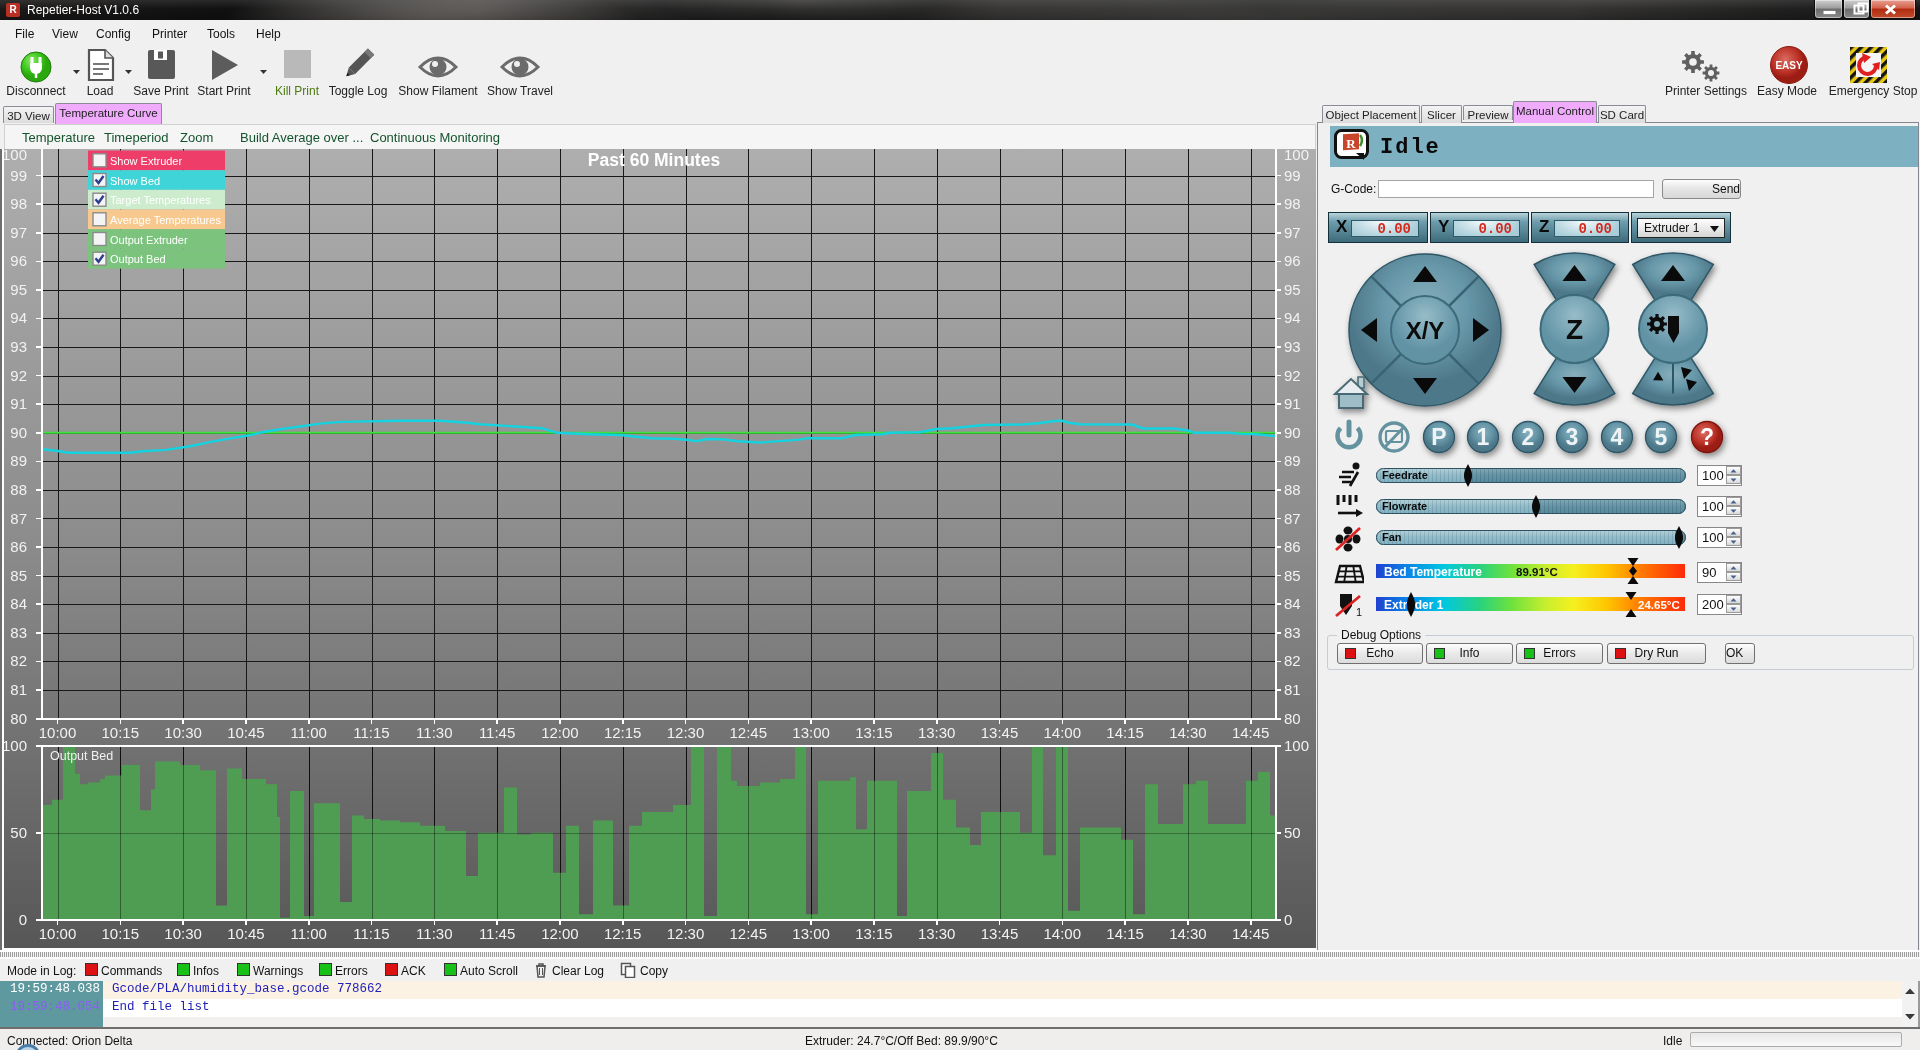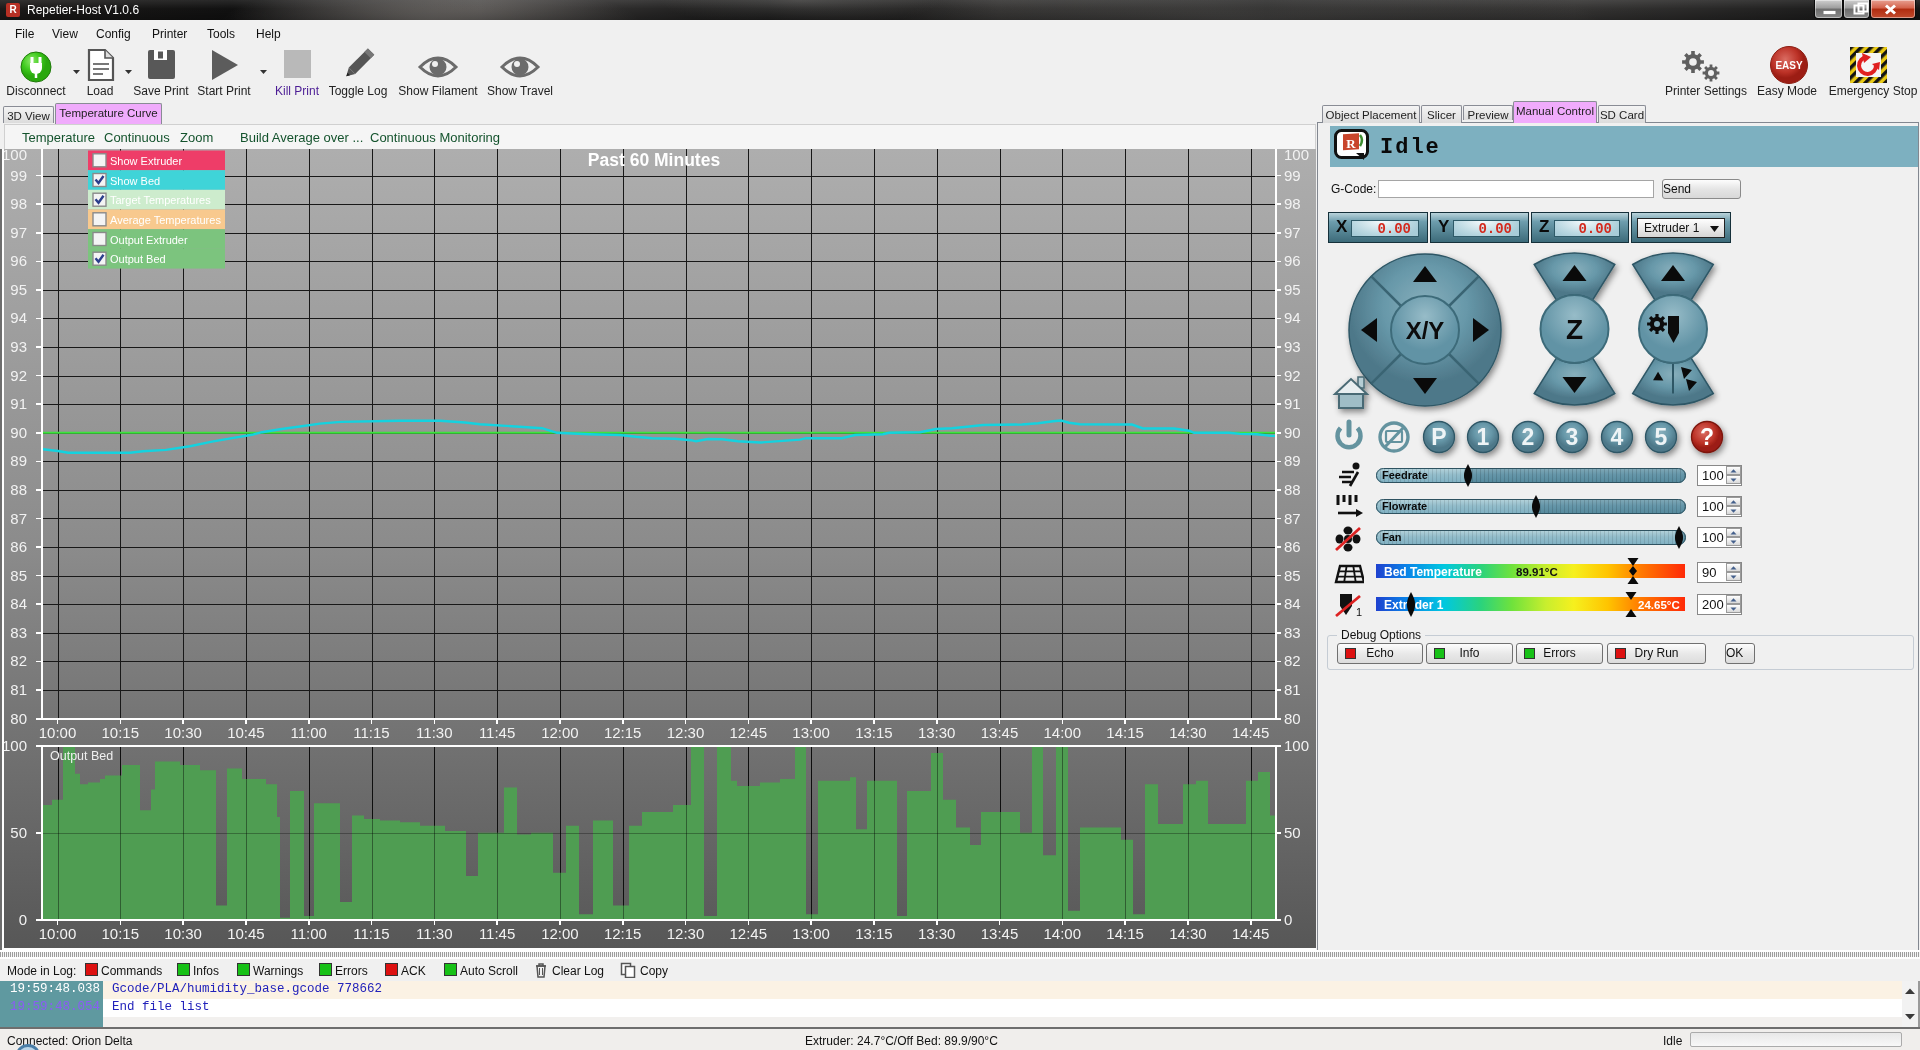--- a/index.html
+++ b/index.html
@@ -9,21 +9,21 @@
  background:radial-gradient(ellipse 300px 60px at 430px 120%,rgba(160,155,150,0.55),rgba(0,0,0,0) 70%),
  radial-gradient(ellipse 500px 70px at 1250px 110%,rgba(150,148,145,0.4),rgba(0,0,0,0) 70%),
  radial-gradient(ellipse 200px 40px at 800px 0%,rgba(120,118,115,0.35),rgba(0,0,0,0) 70%),
  linear-gradient(90deg,#1c1a19 0%,#111 12%,#3f3d3c 25%,#181818 40%,#2e2d2c 52%,#101010 66%,#353433 82%,#141414 100%);}
 .titlebar:after{content:"";position:absolute;left:0;top:0;width:100%;height:100%;
  background:linear-gradient(180deg,rgba(255,255,255,0.10),rgba(255,255,255,0) 45%,rgba(0,0,0,0.25));}
 .titletxt{left:27px;top:3px;color:#fff;font-size:12px;z-index:5}
 .menubar{left:0;top:20px;width:1920px;height:25px;background:#f0f0f0}
 .menubar span{position:absolute;top:7px;font-size:12px;color:#111}
 .cap{position:absolute;font-size:12px;color:#222;text-align:center;top:84px}
-.capg{color:#4c1d95}
+.capg{color:#4d7c0f}
 .tab{position:absolute;font-size:11.5px;color:#222;text-align:center;
  background:linear-gradient(#f4f4f4,#dcdcdc);border:1px solid #898c95;border-bottom:none;
  border-radius:2px 2px 0 0;padding-top:3px}
 .tabact{background:#f0abfc;z-index:3}
 .chmenu span{position:absolute;top:6px;font-size:13px;color:#14532d}
 .win-btn{position:absolute;top:0;height:19px;border:1px solid #0c0c0c;border-top:none;
  border-radius:0 0 4px 4px;box-shadow:inset 0 0 0 1px rgba(255,255,255,0.45)}
 .sil{position:absolute;font-size:12px;color:#111}
 .logrow{position:absolute;left:0;width:1920px;font-family:"Liberation Mono",monospace;font-size:12.5px}
 .spin{position:absolute;width:15px;background:linear-gradient(#fefefe,#d9d9d9);border:1px solid #9a9a9a;overflow:hidden}.spin svg{display:block}
@@ -121,21 +121,21 @@
 <div class="cap" style="left:368px;width:140px">Show Filament</div>
 <div class="cap" style="left:450px;width:140px">Show Travel</div>
 <div class="cap" style="left:1636px;width:140px">Printer Settings</div>
 <div class="cap" style="left:1717px;width:140px">Easy Mode</div>
 <div class="cap" style="left:1803px;width:140px">Emergency Stop</div>
 <div class="tab" style="left:3px;top:106px;width:51px;height:17px;">3D View</div>
 <div class="tab tabact" style="left:55px;top:103px;width:107px;height:21px;">Temperature Curve</div>
 <div class="abs" style="left:4px;top:124px;width:1312px;height:25px;background:#f5f5f5;border:1px solid #d0d0d0;border-bottom:none"></div>
 <div class="abs chmenu" style="left:8px;top:124px;width:1312px;height:25px">
     <span style="left:14px">Temperature</span>
-    <span style="left:96px">Continuous</span>
+    <span style="left:96px">Timeperiod</span>
     <span style="left:172px">Zoom</span>
     <span style="left:232px">Build Average over ...</span>
     <span style="left:362px">Continuous Monitoring</span>
   </div>
 <div class="abs" style="left:0;top:149px;width:2px;height:801px;background:#6e6e6e"></div>
 <div class="abs" style="left:2px;top:149px;width:2px;height:801px;background:#fff"></div>
 <div class="abs" style="left:2px;top:948px;width:1314px;height:2px;background:#fff"></div>
 <svg width="1312" height="799" viewBox="0 0 1312 799" style="position:absolute;left:4px;top:149px">
     <defs>
       <linearGradient id="chbg" x1="0" y1="0" x2="0" y2="1">
@@ -275,21 +275,21 @@
 <svg class="abs" style="left:1334px;top:129px" width="35" height="34">
     <rect x="1.5" y="1.5" width="32" height="27" rx="6" fill="#fff" stroke="#111" stroke-width="3"></rect>
     <path d="M22,24h8v7z" fill="#111"></path>
     <rect x="9" y="6" width="16" height="16" fill="#c8452c" transform="skewY(-4 )"></rect>
     <text x="17" y="19" text-anchor="middle" font-size="13" font-weight="bold" fill="#fff" font-family="Liberation Serif">R</text>
     <path d="M26,6 q4,5 0,11" stroke="#3d8c2f" stroke-width="2.5" fill="none"></path>
   </svg>
 <div class="abs" style="left:1380px;top:135px;font-family:'Liberation Mono',monospace;font-size:22px;font-weight:bold;color:#0a0a0a;letter-spacing:2px">Idle</div>
 <div class="sil" style="left:1331px;top:182px">G-Code:</div>
 <div class="abs" style="left:1378px;top:180px;width:276px;height:18px;background:#fff;border:1px solid #a5a5a5"></div>
-<div class="abs" style="left:1662px;top:179px;width:79px;height:20px;background:linear-gradient(#fdfdfd,#e5e5e5 50%,#d8d8d8);border:1px solid #8a8a8a;border-radius:3px;font-size:12px;color:#111;text-align:left;line-height:18px">Send</div>
+<div class="abs" style="left:1662px;top:179px;width:79px;height:20px;background:linear-gradient(#fdfdfd,#e5e5e5 50%,#d8d8d8);border:1px solid #8a8a8a;border-radius:3px;font-size:12px;color:#111;text-align:right;line-height:18px">Send</div>
 <div class="abs" style="left:1328px;top:212px;width:100px;height:31px;background:linear-gradient(#b9d3da,#6d9dad 30%,#3d6b7a);border:1px solid #15303a">
     <div class="abs" style="left:7px;top:4px;font-size:17px;font-weight:bold;color:#0a0a0a">X</div>
     <div class="abs" style="left:22px;top:7px;width:68px;height:17px;background:radial-gradient(ellipse 60% 120% at 45% 0%,#f6fbfd,#bcd9e2 70%,#a8ccd8);border:1px solid #2e5a68;font-family:'Liberation Mono',monospace;font-size:14px;font-weight:bold;color:#d42a1e;text-align:right;line-height:16px;padding-right:7px">0.00</div>
   </div>
 <div class="abs" style="left:1430px;top:212px;width:99px;height:31px;background:linear-gradient(#b9d3da,#6d9dad 30%,#3d6b7a);border:1px solid #15303a">
     <div class="abs" style="left:7px;top:4px;font-size:17px;font-weight:bold;color:#0a0a0a">Y</div>
     <div class="abs" style="left:22px;top:7px;width:67px;height:17px;background:radial-gradient(ellipse 60% 120% at 45% 0%,#f6fbfd,#bcd9e2 70%,#a8ccd8);border:1px solid #2e5a68;font-family:'Liberation Mono',monospace;font-size:14px;font-weight:bold;color:#d42a1e;text-align:right;line-height:16px;padding-right:7px">0.00</div>
   </div>
 <div class="abs" style="left:1531px;top:212px;width:98px;height:31px;background:linear-gradient(#b9d3da,#6d9dad 30%,#3d6b7a);border:1px solid #15303a">
     <div class="abs" style="left:7px;top:4px;font-size:17px;font-weight:bold;color:#0a0a0a">Z</div>

